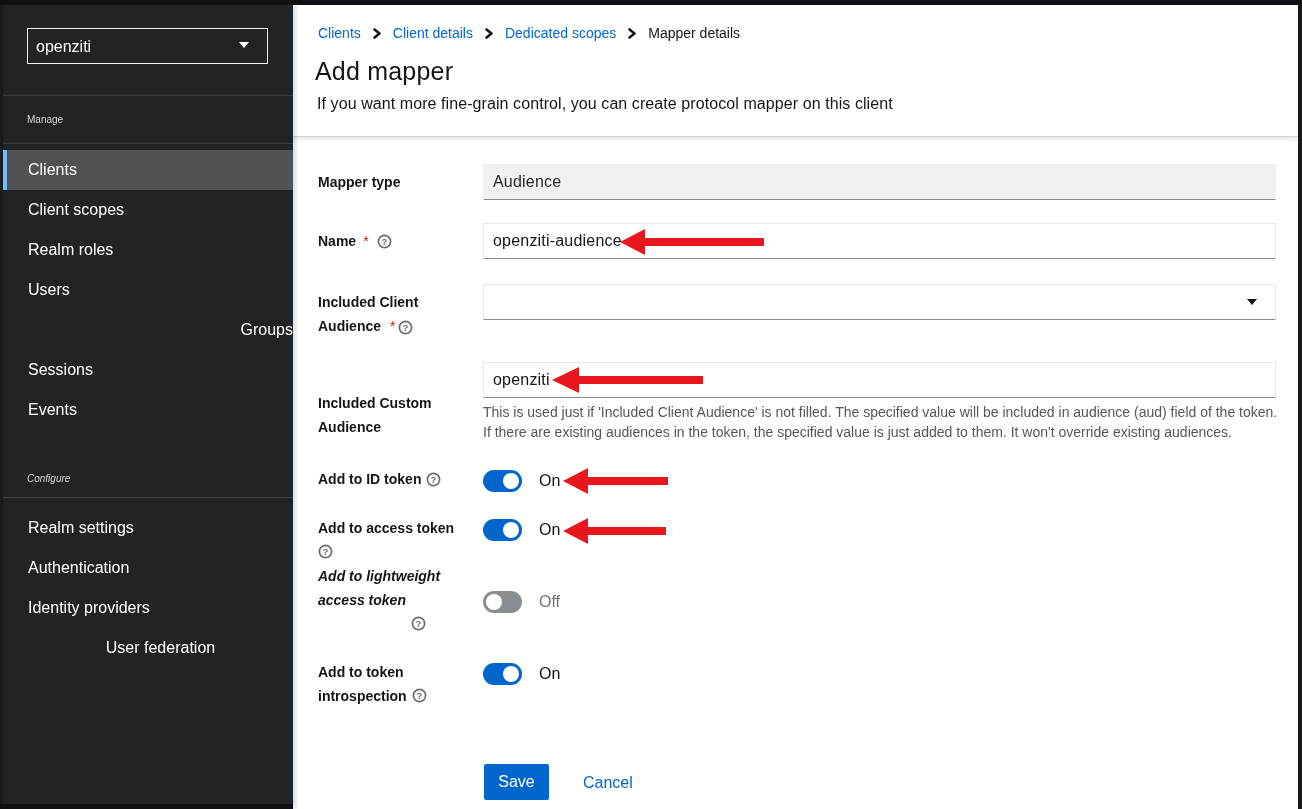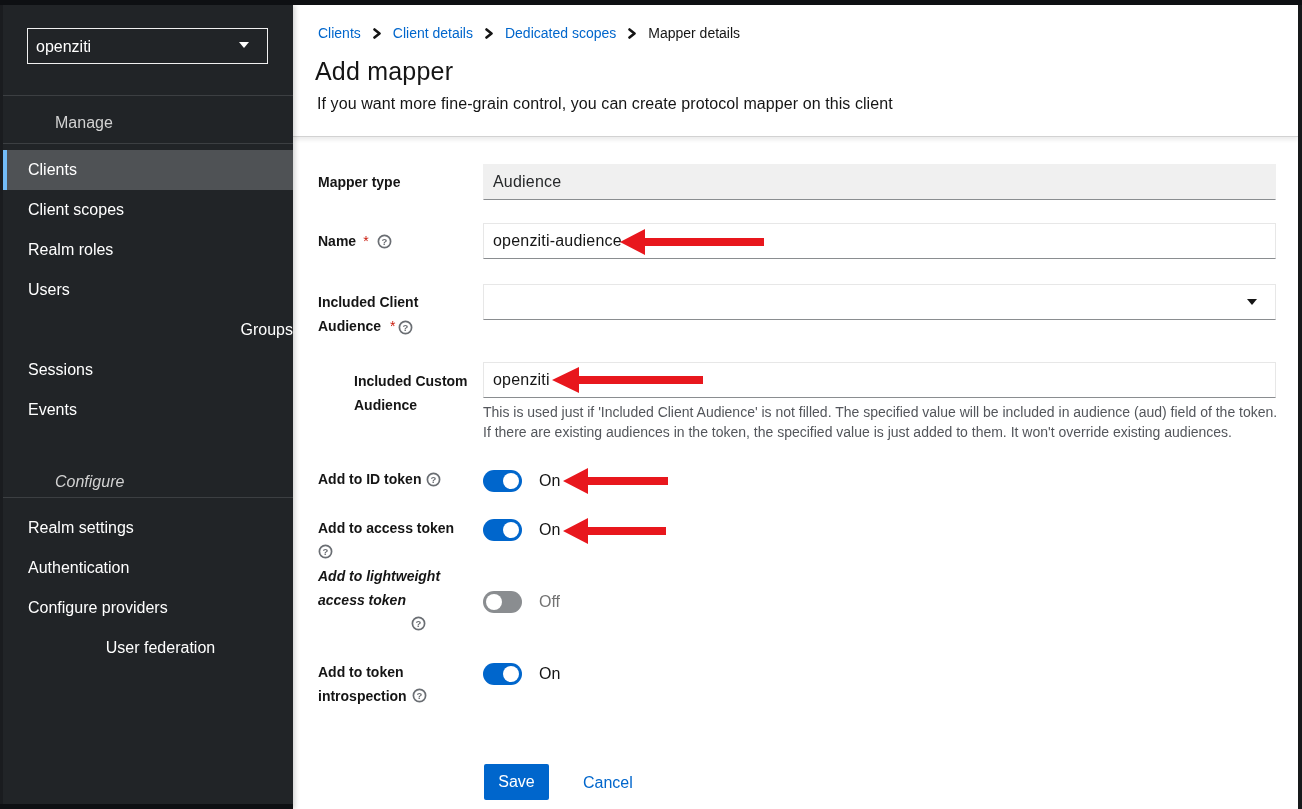--- a/index.html
+++ b/index.html
@@ -10,21 +10,21 @@
   #rightstrip { left:1298px; top:0; width:4px; height:809px; background:#17191b; z-index:49; }
   #sidebar { left:0; top:5px; width:293px; height:804px; background:#212427; z-index:10; box-shadow:2px 0 5px rgba(0,0,0,0.18); }
   #leftstrip { left:0; top:0; width:3px; height:809px; background:#1a1c1f; z-index:30; }
   #bottomleft { left:0; top:804px; width:293px; height:5px; background:#0e1013; z-index:31; }
   
   .sb { z-index:20; }
   #realmbox { left:27px; top:28px; width:241px; height:36px; border:1px solid #f0f0f0; }
   #realmtext { left:36px; top:38px; font-size:16px; color:#fff; }
   #realmcaret { left:239px; top:42px; width:0; height:0; border-left:5.5px solid transparent; border-right:5.5px solid transparent; border-top:6.5px solid #fff; }
   .sbdivider { left:3px; width:290px; height:1px; background:#3c3f42; }
-  .sbsection { left:27px; font-size:16px; color:#d2d2d2;margin-left:28px; }
+  .sbsection { left:27px; font-size:10px; color:#d2d2d2; }
   .navitem { left:3px; width:290px; height:40px; color:#fff; font-size:16px; line-height:40px; padding-left:25px; }
   .navsel { background:#4f5255; border-left:4px solid #73bcf7; padding-left:21px; }
   
   #header { left:293px; top:5px; width:1005px; height:132px; background:#fff; border-bottom:1px solid #d2d2d2; box-shadow:0 3px 4px rgba(0,0,0,0.08); z-index:5; }
   #breadcrumb { z-index:6; left:318px; top:25px; font-size:14px; color:#151515; white-space:nowrap; }
   #breadcrumb a { color:#0066cc; text-decoration:none; }
   .bcsep { display:inline-block; margin:0 11px; position:relative; top:1px; }
   #pagetitle { z-index:6; left:315px; top:57px; font-size:25px; color:#151515; letter-spacing:0.2px; }
   #subtitle { z-index:6; left:317px; top:95px; font-size:16px; color:#151515; letter-spacing:0.08px; }
   
@@ -59,21 +59,21 @@
 <div class="abs sb navitem" style="top:190px;">Client scopes</div>
 <div class="abs sb navitem" style="top:230px;">Realm roles</div>
 <div class="abs sb navitem" style="top:270px;">Users</div>
 <div class="abs sb navitem" style="top:310px;text-align:right;">Groups</div>
 <div class="abs sb navitem" style="top:350px;">Sessions</div>
 <div class="abs sb navitem" style="top:390px;">Events</div>
 <div class="abs sb sbsection" style="top:473px;font-style:italic;">Configure</div>
 <div class="abs sb sbdivider" style="top:497px;"></div>
 <div class="abs sb navitem" style="top:508px;">Realm settings</div>
 <div class="abs sb navitem" style="top:548px;">Authentication</div>
-<div class="abs sb navitem" style="top:588px;">Configure providers</div>
+<div class="abs sb navitem" style="top:588px;">Identity providers</div>
 <div class="abs sb navitem" style="top:628px;text-align:center;">User federation</div>
 <div class="abs" id="leftstrip"></div>
 <div class="abs" id="bottomleft"></div>
 <div class="abs" id="topstrip"></div>
 <div class="abs" id="rightstrip"></div>
 <div class="abs" id="header"></div>
 <div class="abs" id="breadcrumb"><a>Clients</a><span class="bcsep"><svg width="10" height="11" viewBox="0 0 10 11">
         <path d="M2.5 1.5 L7.5 5.5 L2.5 9.5" fill="none" stroke="#151515" stroke-width="2.6" stroke-linecap="round" stroke-linejoin="round"></path>
       </svg></span><a>Client details</a><span class="bcsep"><svg width="10" height="11" viewBox="0 0 10 11">
         <path d="M2.5 1.5 L7.5 5.5 L2.5 9.5" fill="none" stroke="#151515" stroke-width="2.6" stroke-linecap="round" stroke-linejoin="round"></path>
@@ -97,21 +97,21 @@
   </svg>
 
 <div class="abs flabel" style="top:290px;">Included Client<br>Audience<span class="star" style="margin-left:9px;">*</span></div>
 <svg class="qicon" style="left:398px; top:320px;" width="15" height="15" viewBox="0 0 15 15">
     <circle cx="7.5" cy="7.5" r="6.1" fill="none" stroke="#6a6e73" stroke-width="1.7"></circle>
     <text x="7.5" y="10.8" text-anchor="middle" font-size="9.5" font-weight="bold" fill="#6a6e73" font-family="Liberation Sans, sans-serif">?</text>
   </svg>
 <div class="abs finput" style="top:284px;"></div>
 <div class="abs" style="left:1247px; top:299px; width:0; height:0; border-left:5.5px solid transparent; border-right:5.5px solid transparent; border-top:6px solid #151515;"></div>
 
-<div class="abs flabel" style="top:369px;margin-left:36px;">Included Custom<br>Audience</div>
+<div class="abs flabel" style="top:391px;">Included Custom<br>Audience</div>
 <div class="abs finput" style="top:362px;">openziti</div>
 <svg class="abs" style="left:552px; top:366px;" width="152" height="28" viewBox="0 0 152 28">
     <path d="M0 14 L27 1 L27 10 L151 10 L151 18 L27 18 L27 27 Z" fill="#e8171d"></path>
   </svg>
 <div class="abs" id="helper">This is used just if 'Included Client Audience' is not filled. The specified value will be included in audience (aud) field of the token.<br>If there are existing audiences in the token, the specified value is just added to them. It won't override existing audiences.</div>
 
 <div class="abs flabel" style="top:467px;">Add to ID token</div>
 <svg class="qicon" style="left:426px; top:472px;" width="15" height="15" viewBox="0 0 15 15">
     <circle cx="7.5" cy="7.5" r="6.1" fill="none" stroke="#6a6e73" stroke-width="1.7"></circle>
     <text x="7.5" y="10.8" text-anchor="middle" font-size="9.5" font-weight="bold" fill="#6a6e73" font-family="Liberation Sans, sans-serif">?</text>

